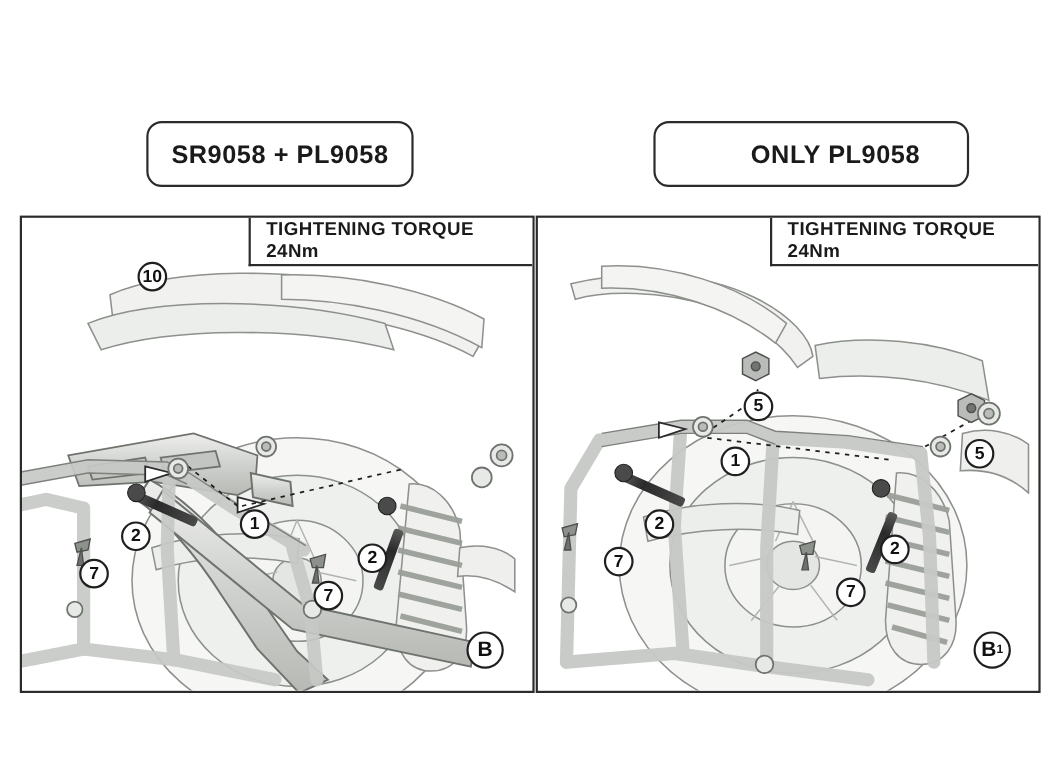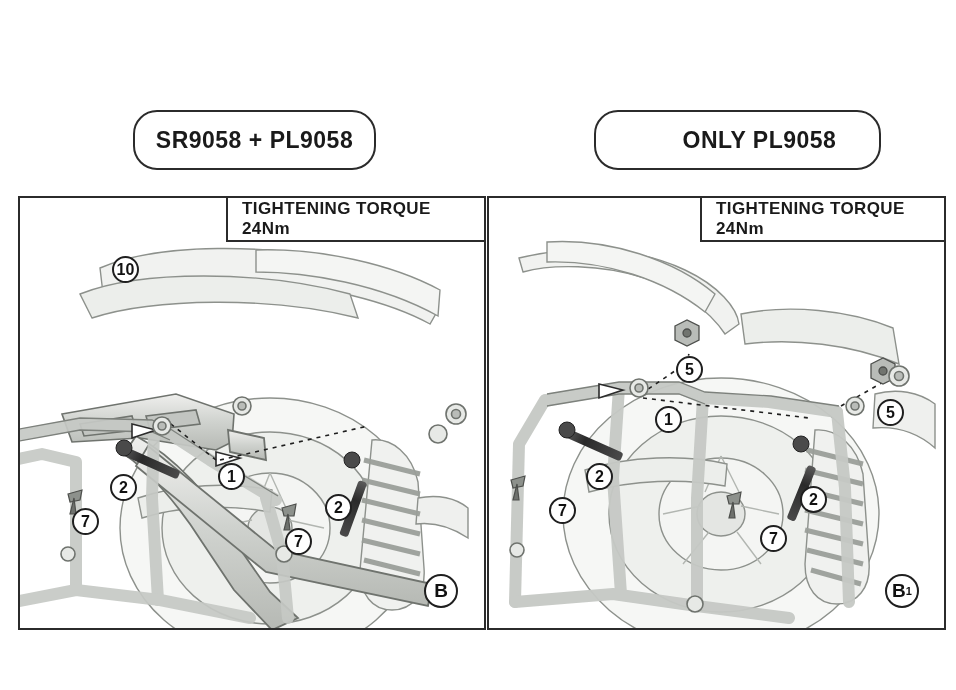--- a/index.html
+++ b/index.html
@@ -16,21 +16,21 @@
   }
   .stage {
     position: absolute;
     inset: 0;
   }
 
   
   .pill {
     position: absolute;
     border: 2.5px solid #2b2b2b;
-    border-radius: 24px;
+    border-radius: 14px;
     background: #ffffff;
     display: flex;
     align-items: center;
     justify-content: center;
     font-weight: bold;
     letter-spacing: 0.5px;
     color: #1a1a1a;
     font-size: 23px;
   }
   #pill-left  { left: 133px; top: 110px; width: 239px; height: 56px; }
@@ -325,21 +325,21 @@
         <circle cx="206" cy="406" r="8"></circle>
       </g>
     </svg>
 
     <div class="callout big" style="left: 396px; top: 376px;">
       <span>B</span>
         <span class="sub">1</span>
     </div>
   </div>
 
-  <div class="callout" style="left:112px; top:238px;margin-top:18px;">
+  <div class="callout" style="left:125px; top:238px;">
       <span>10</span>
     </div>
   <div class="callout" style="left:218px; top:463px;">
       <span>1</span>
     </div>
   <div class="callout" style="left:110px; top:474px;">
       <span>2</span>
     </div>
   <div class="callout" style="left:325px; top:494px;">
       <span>2</span>

